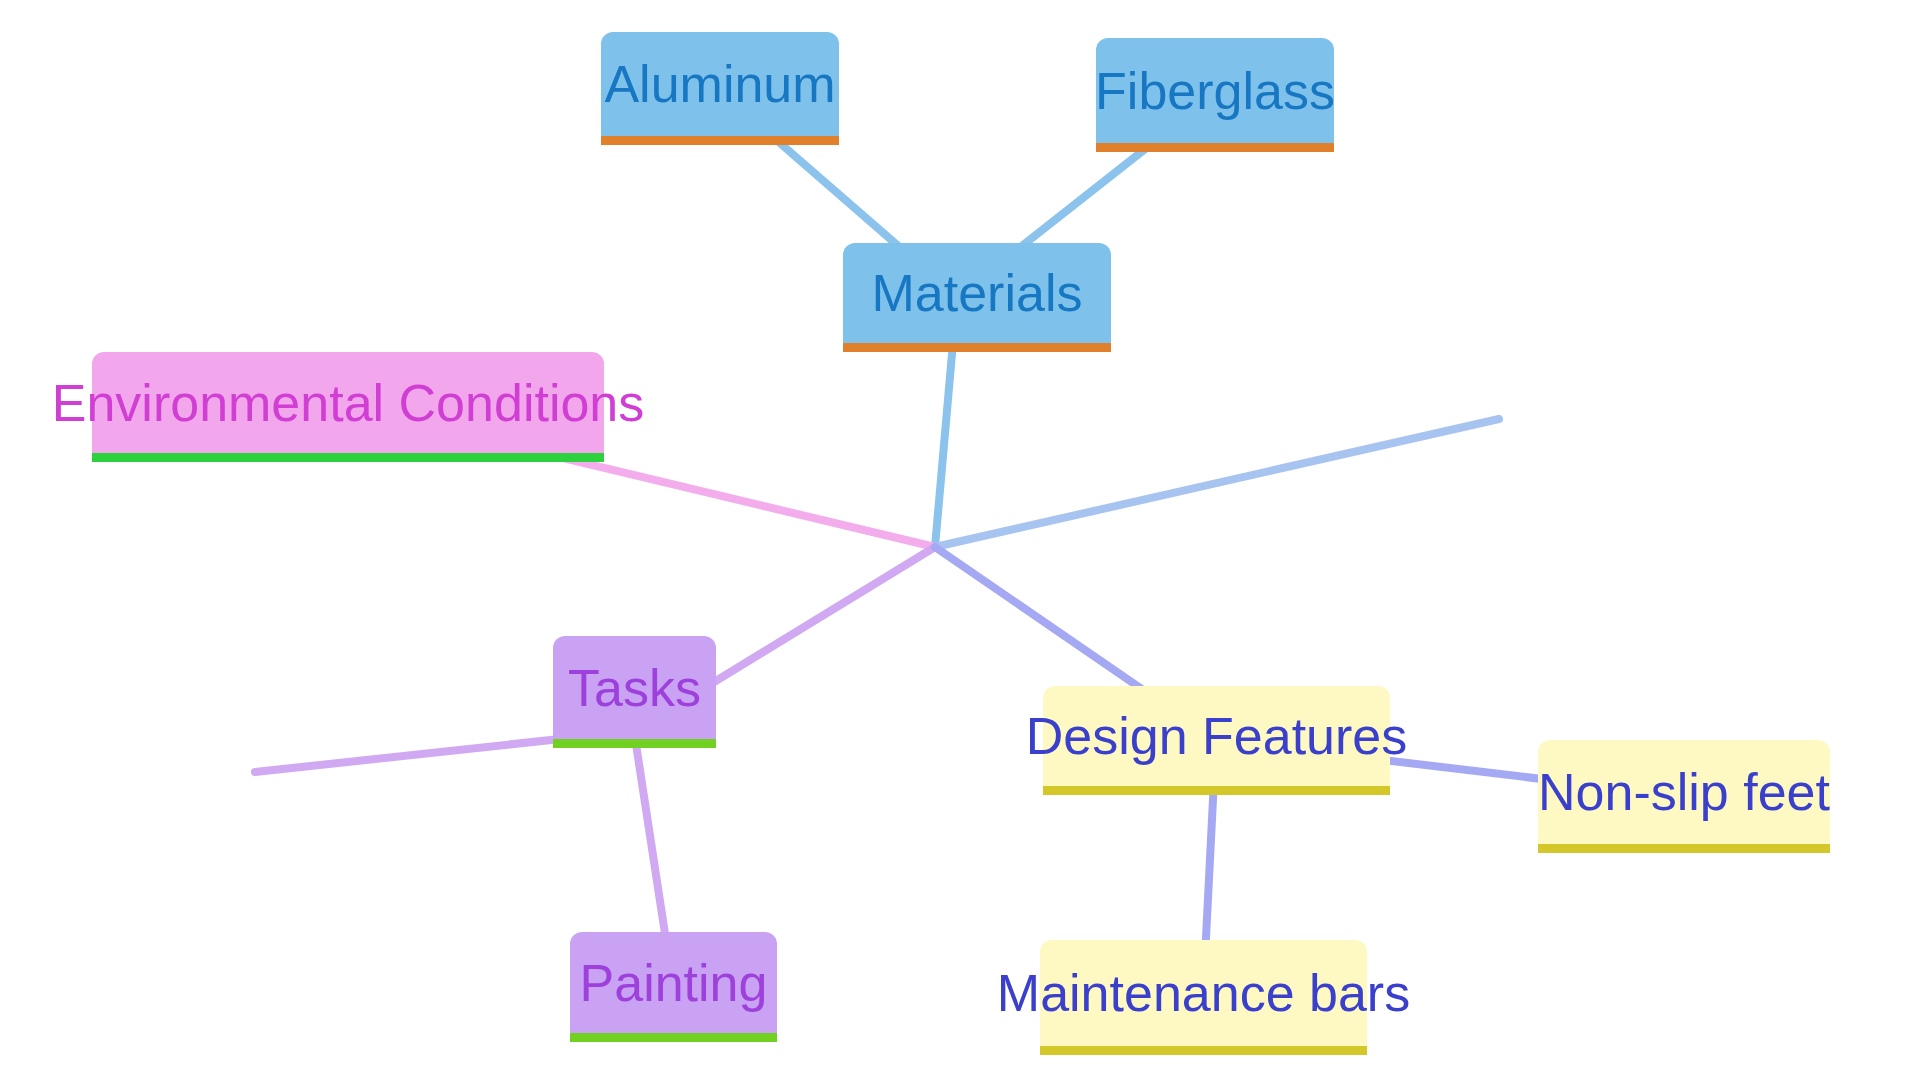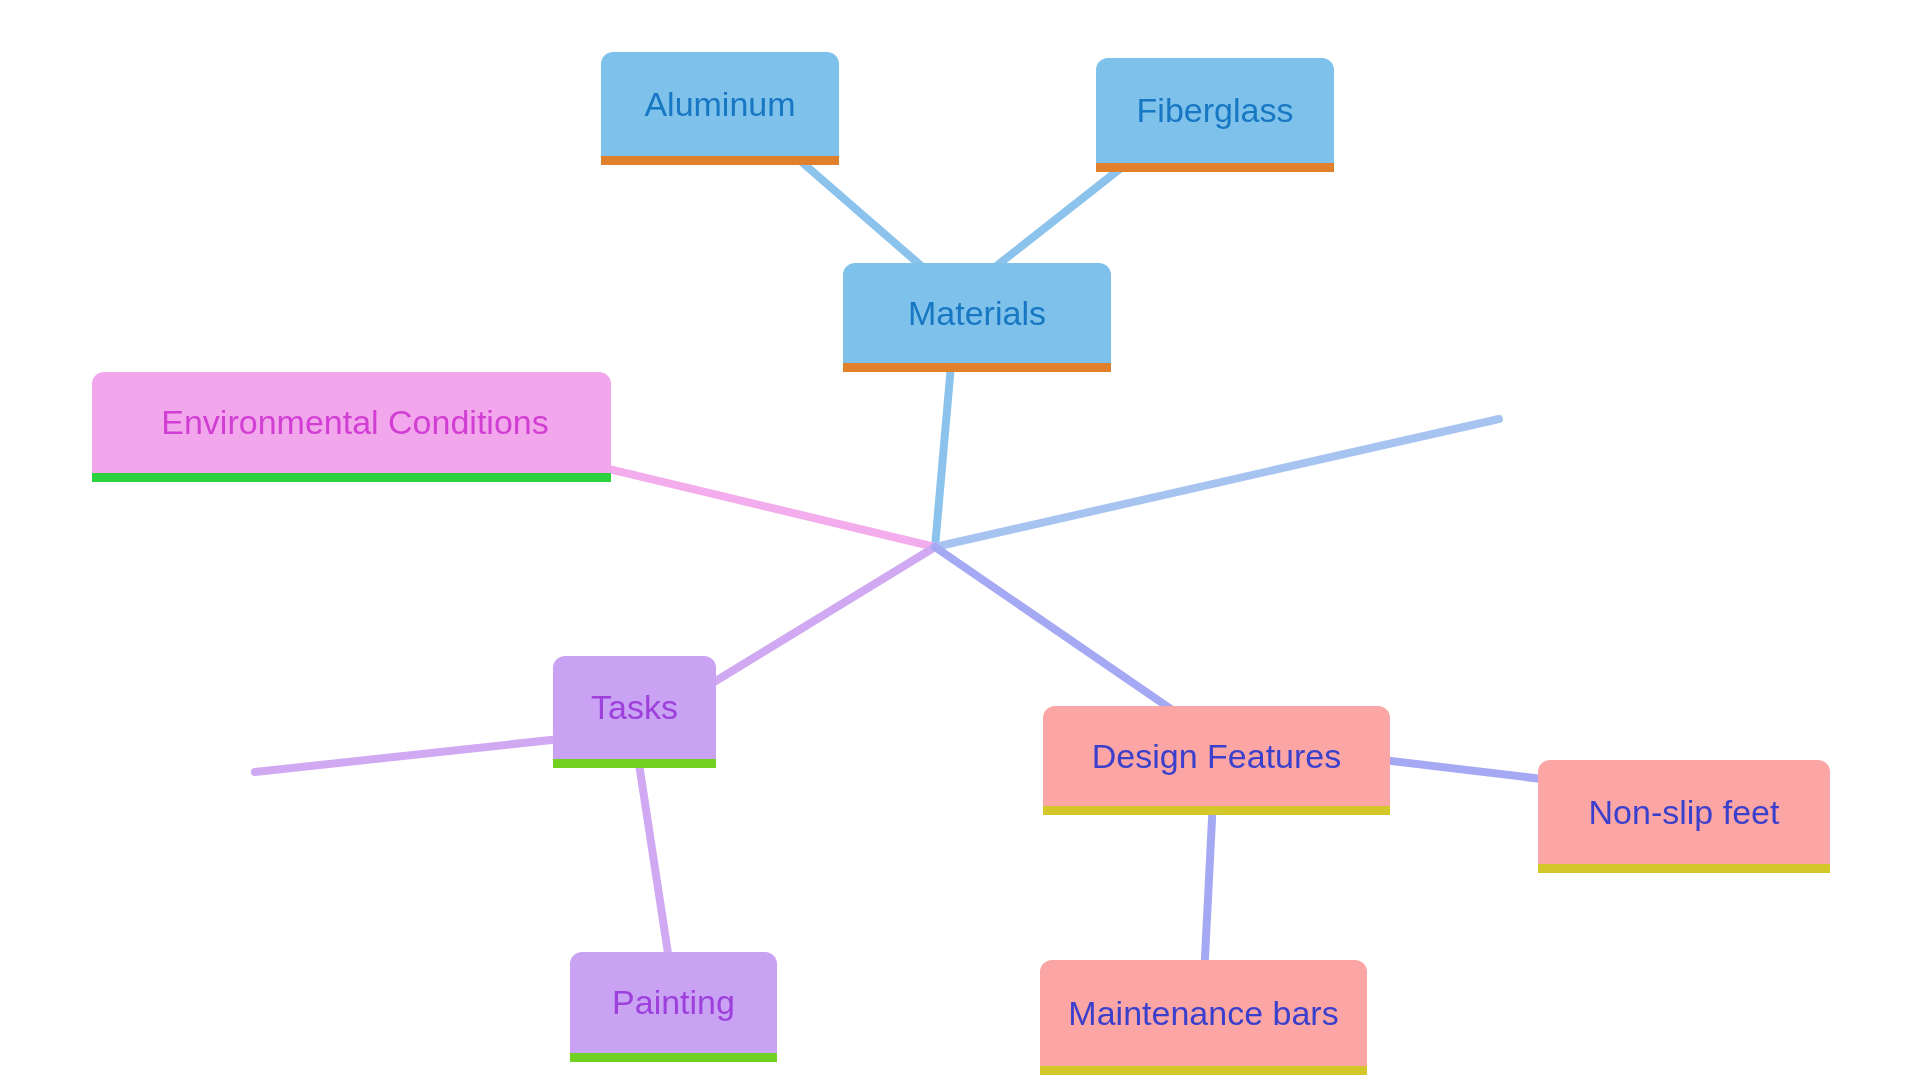--- a/index.html
+++ b/index.html
@@ -28,28 +28,28 @@
   }
   .root-circle .root-label{
     color:#ffffff;font-size:40px;white-space:nowrap;
   }
 
   .node{
     position:absolute;z-index:2;
     border-radius:12px 12px 0 0;
     border-bottom:9px solid;
     display:flex;align-items:center;justify-content:center;
-    font-size:34px;white-space:nowrap;margin-top:20px;
+    font-size:52px;white-space:nowrap;
   }
   
   .b-blue   {background:#7EC2EC;color:#1777C2;border-color:#E0802B;}
   .b-weight {background:#A7C4F1;color:#2F6CD6;border-color:#D8892B;}
-  .b-pink   {background:#F2A6EB;color:#D13ED3;border-color:#2CD23E;padding-left:7px;}
+  .b-pink   {background:#F2A6EB;color:#D13ED3;border-color:#2CD23E;}
   .b-purple {background:#CAA2F3;color:#9D40DC;border-color:#70D123;}
-  .b-peri   {background:#fca5a5;color:#3A40CB;border-color:#D4C72A;}
+  .b-peri   {background:#fef9c3;color:#3A40CB;border-color:#D4C72A;}
 
   
   .n-aluminum    {left:601px; top:32px;  width:238px; height:104px;}
   .n-fiberglass  {left:1096px;top:38px;  width:238px; height:105px;}
   .n-materials   {left:843px; top:243px; width:268px; height:100px;}
   .n-weight      {left:1322px;top:366px; width:355px; height:97px;}
   .n-env         {left:92px;  top:352px; width:512px; height:101px;}
   .n-tasks       {left:553px; top:636px; width:163px; height:103px;}
   .n-maintenance {left:110px; top:720px; width:290px; height:96px;}
   .n-painting    {left:570px; top:932px; width:207px; height:101px;}

